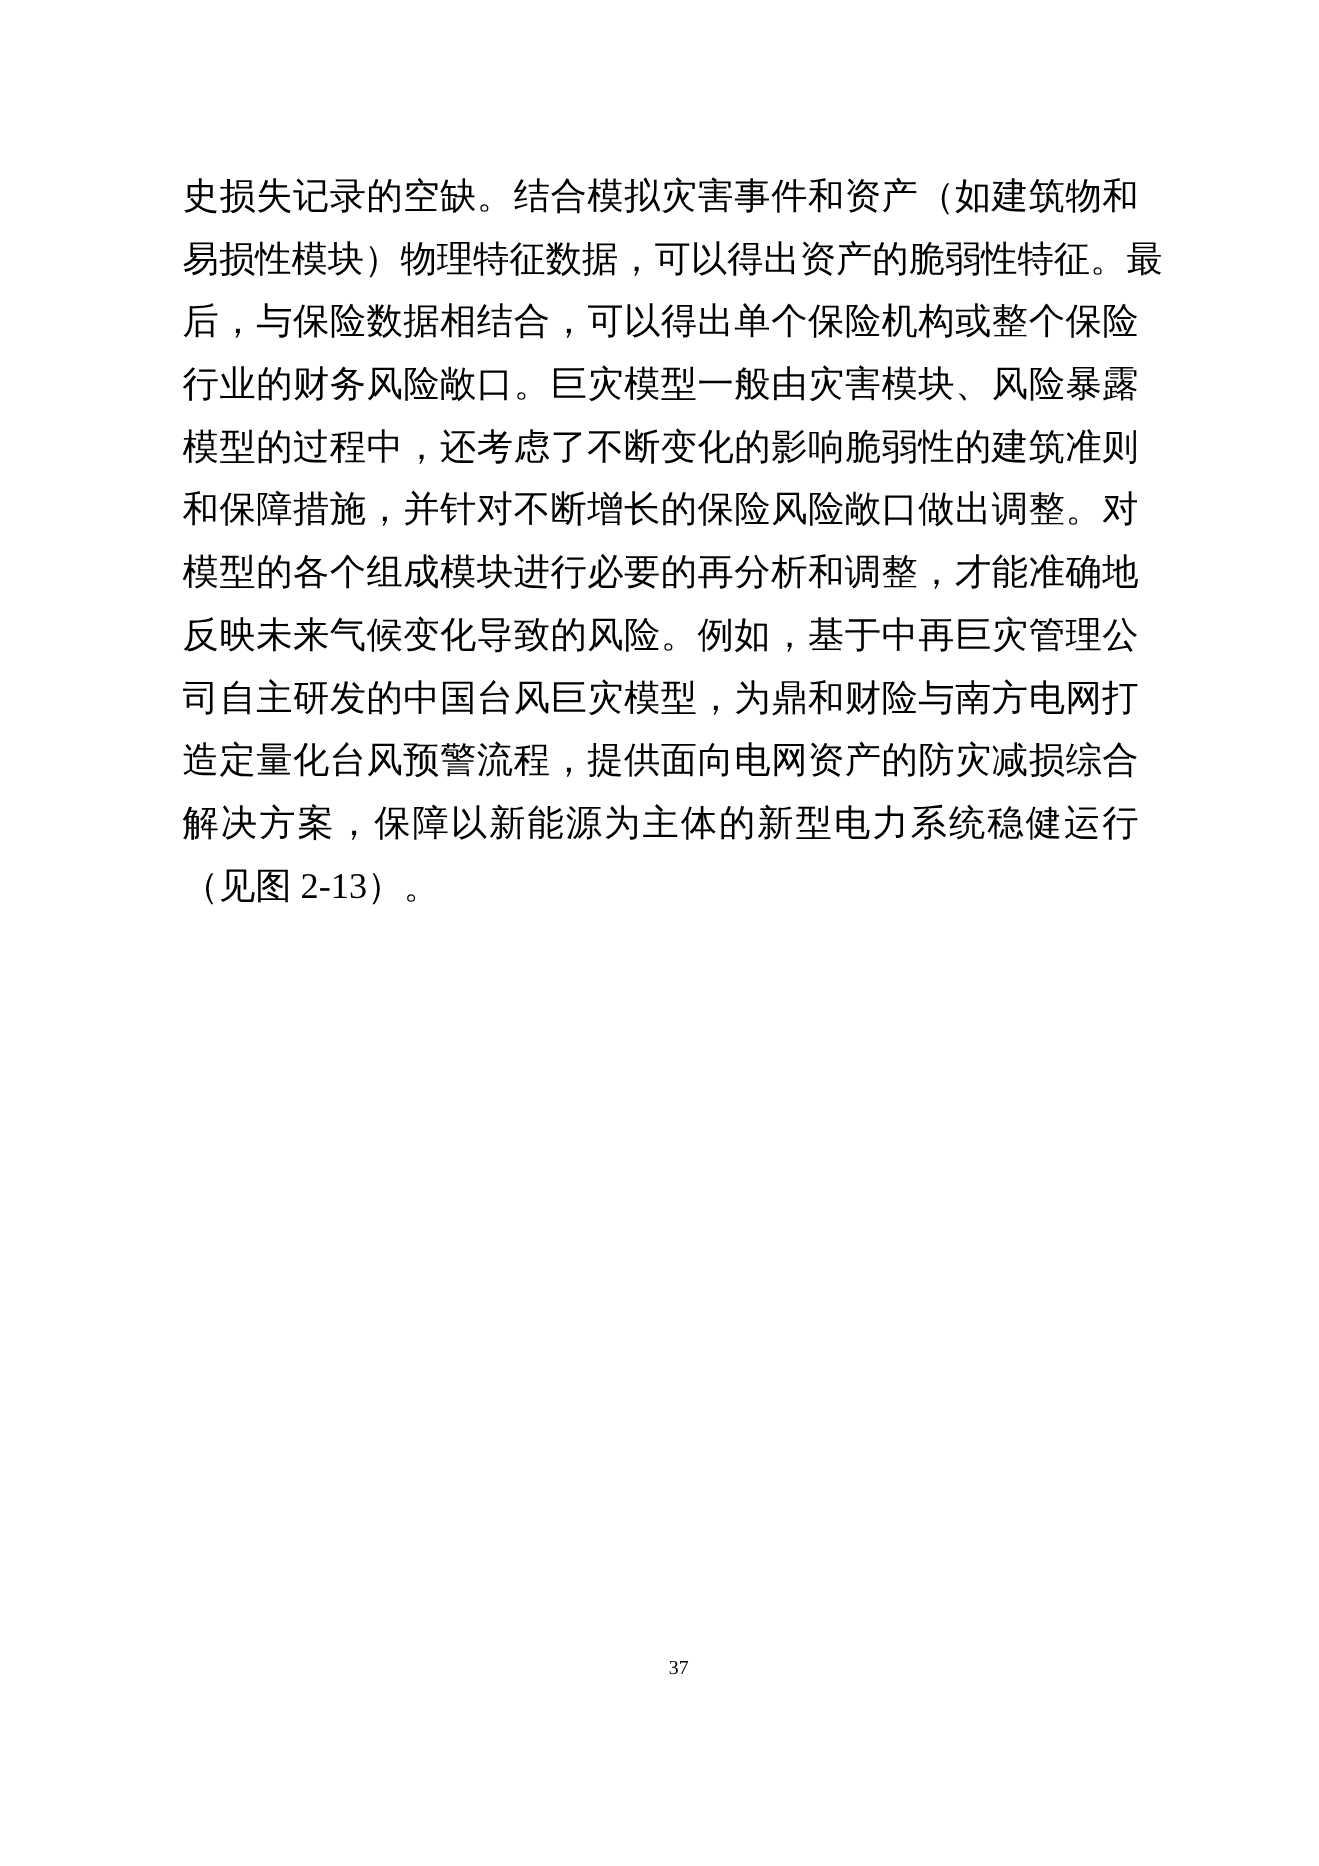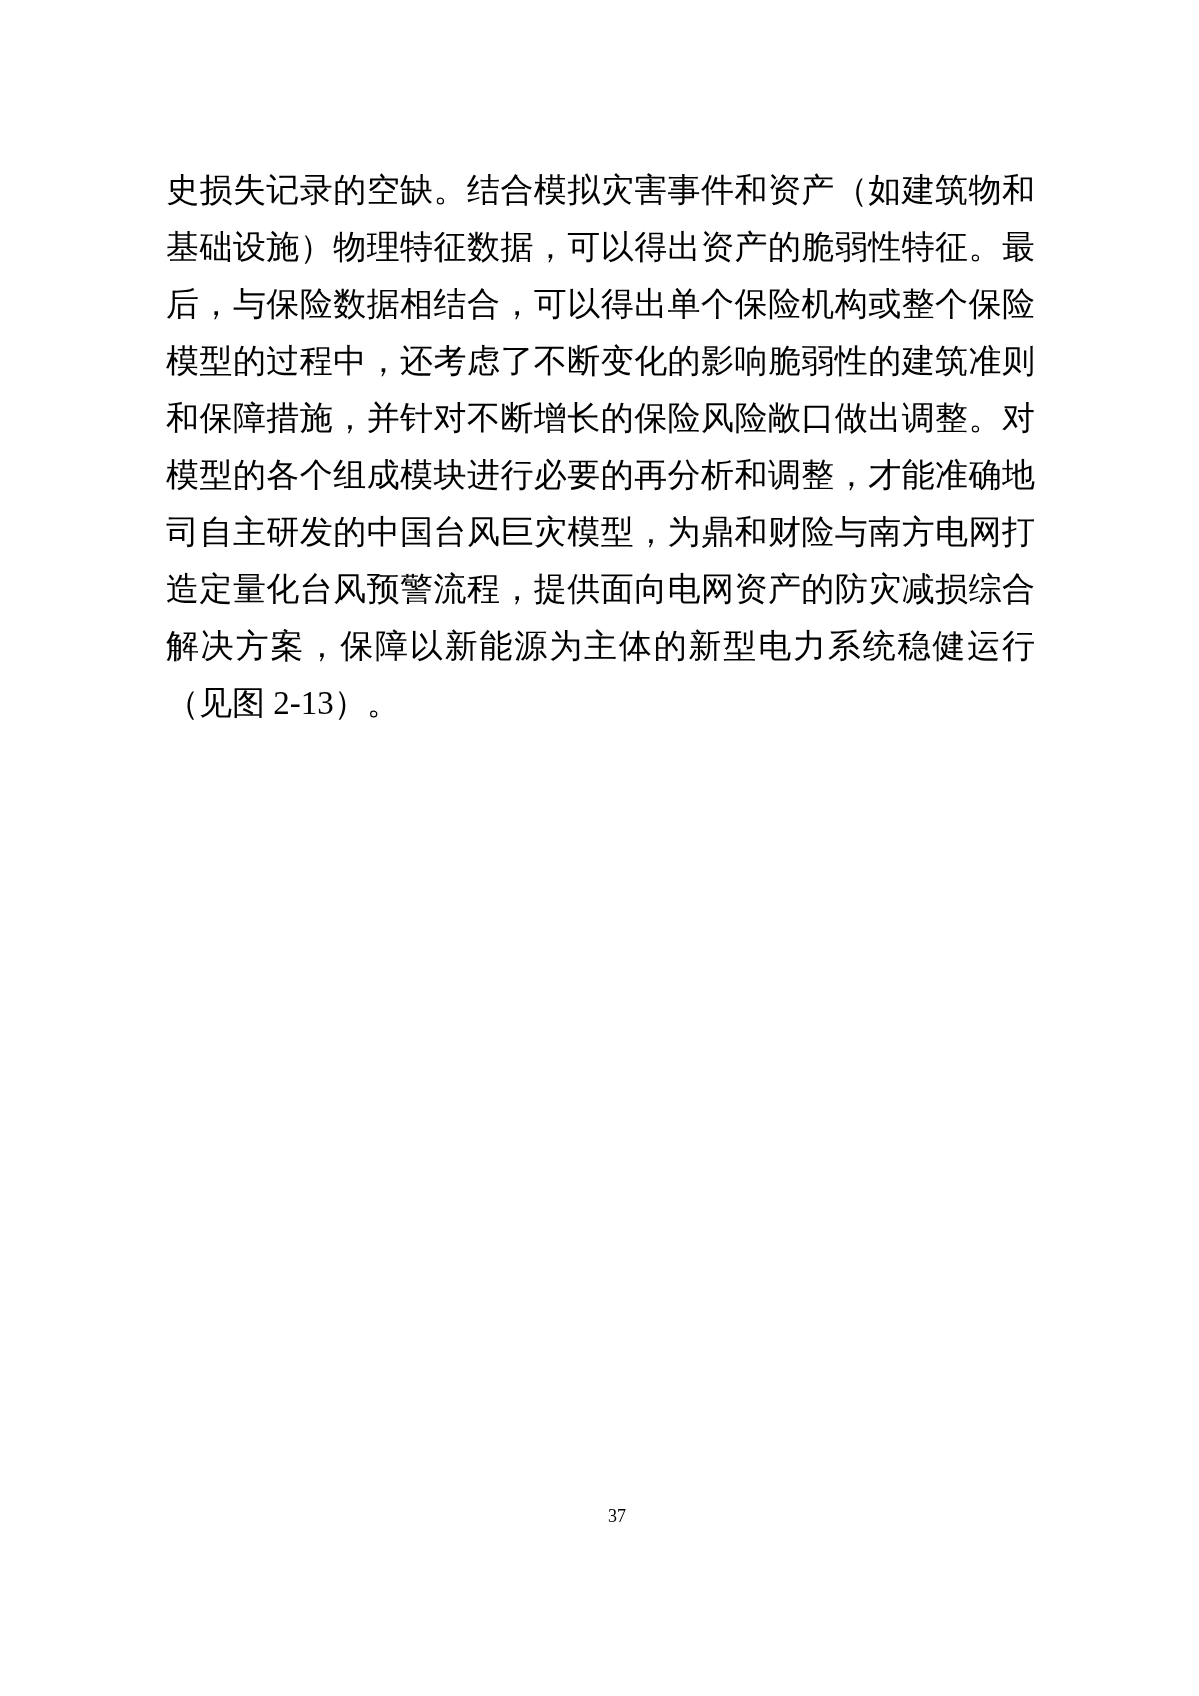--- a/index.html
+++ b/index.html
@@ -12,21 +12,21 @@
     width: 1199px;
     height: 1696px;
     background: #ffffff;
     overflow: hidden;
     font-family: "Liberation Serif", "DejaVu Serif", serif;
     color: #000000;
   }
   .body-text {
     position: absolute;
     left: 166px;
-    top: 162px;
+    top: 151px;
     width: 869px;
   }
   .text-line {
     font-size: 33px;
     line-height: 57px;
     height: 57px;
     white-space: nowrap;
     text-align: justify;
     text-align-last: justify;
     text-justify: inter-character;
@@ -47,24 +47,26 @@
     line-height: 28px;
     color: #000000;
   }
 </style>
 </head>
 <body>
 
 <div class="page">
   <div class="body-text">
     <div class="text-line">史损失记录的空缺。结合模拟灾害事件和资产（如建筑物和</div>
-    <div class="text-line">基础设施）物理特征数据，可以得出资产的脆弱性特征。最</div>
+    <div class="text-line">易损性模块）物理特征数据，可以得出资产的脆弱性特征。最</div>
     <div class="text-line">后，与保险数据相结合，可以得出单个保险机构或整个保险</div>
+    <div class="text-line">行业的财务风险敞口。巨灾模型一般由灾害模块、风险暴露</div>
     <div class="text-line">模型的过程中，还考虑了不断变化的影响脆弱性的建筑准则</div>
     <div class="text-line">和保障措施，并针对不断增长的保险风险敞口做出调整。对</div>
     <div class="text-line">模型的各个组成模块进行必要的再分析和调整，才能准确地</div>
+    <div class="text-line">反映未来气候变化导致的风险。例如，基于中再巨灾管理公</div>
     <div class="text-line">司自主研发的中国台风巨灾模型，为鼎和财险与南方电网打</div>
     <div class="text-line">造定量化台风预警流程，提供面向电网资产的防灾减损综合</div>
     <div class="text-line">解决方案，保障以新能源为主体的新型电力系统稳健运行</div>
     <div class="text-line last-line">（见图 2-13）。</div>
   </div>
   <div class="page-number">37</div>
 </div>
 
 </body></html>

